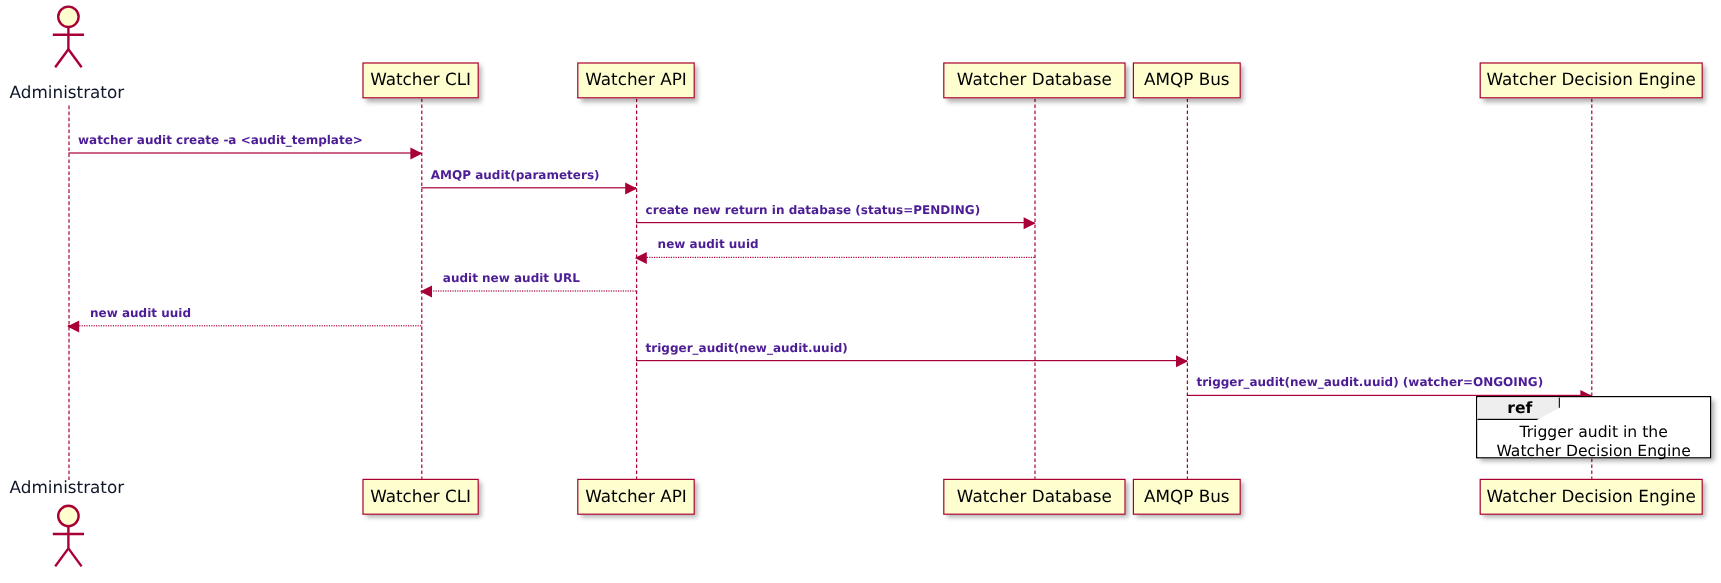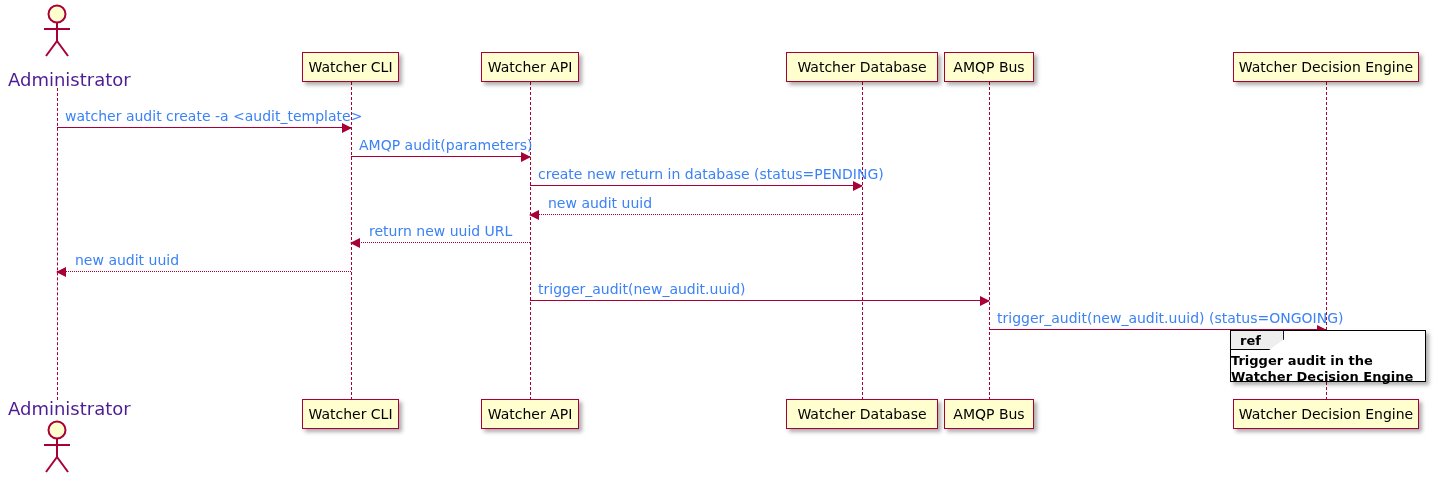--- a/index.html
+++ b/index.html
@@ -35,24 +35,24 @@
     box-shadow: 3px 3px 4px rgba(0,0,0,0.32);
     z-index: 5;
   }
   
   .actor-figure {
     position: absolute;
     z-index: 5;
   }
   .actor-label {
     position: absolute;
-    font-size: 18px;
+    font-size: 14px;
     line-height: 1;
     white-space: nowrap;
-    color: #4c1d95;
+    color: #0f172a;
     z-index: 5;
   }
   
   .lifeline {
     position: absolute;
     width: 0;
     border-left: 1.5px dashed #A80036;
     z-index: 1;
   }
   
@@ -86,24 +86,25 @@
     right: -1px;
     border-left: 10px solid #A80036;
   }
   .msg.to-left .head {
     left: -1px;
     border-right: 10px solid #A80036;
   }
   .msg .label {
     position: absolute;
     bottom: 4px;
-    font-size: 14px;
+    font-size: 10px;
     line-height: 1;
     white-space: nowrap;
-    color: #3b82f6;
+    color: #4c1d95;
+    font-weight: bold;
   }
   .msg.to-right .label { left: 8px; }
   .msg.to-left  .label { left: 18px; }
 
   
   .ref-box {
     position: absolute;
     box-sizing: border-box;
     background: #FFFFFF;
     border: 1.5px solid #000000;
@@ -116,35 +117,35 @@
     top: 0;
     height: 19px;
     background: #EEEEEE;
     border-right: 1.5px solid #000000;
     border-bottom: 1.5px solid #000000;
     font-size: 13px;
     font-weight: bold;
     color: #000000;
     display: flex;
     align-items: center;
-    padding-left: 9px;
+    padding-left: 25px;
     padding-right: 22px;
     box-sizing: border-box;
     clip-path: polygon(0 0, 100% 0, 100% 45%, 72% 100%, 0 100%);
     text-align: right;
   }
   .ref-body {
     position: absolute;
     left: 0;
     top: 22px;
     width: 100%;
+    text-align: center;
     font-size: 13px;
     line-height: 16px;
     color: #000000;
-    font-weight: bold;
   }
   .ref-body div { white-space: nowrap; }
 </style>
 </head>
 <body>
 
 <div id="diagram">
 
   <div class="lifeline" style="left:57px; top:88px; height:312px;"></div>
   <div class="lifeline" style="left:351px; top:82px; height:318px;"></div>
@@ -202,39 +203,39 @@
 
   <div class="msg dotted to-left" style="left:530px; top:214px; width:332px;">
     <div class="shaft"></div>
     <div class="head"></div>
     <div class="label">new audit uuid</div>
   </div>
 
   <div class="msg dotted to-left" style="left:351px; top:242px; width:179px;">
     <div class="shaft"></div>
     <div class="head"></div>
-    <div class="label">return new uuid URL</div>
+    <div class="label">audit new audit URL</div>
   </div>
 
   <div class="msg dotted to-left" style="left:57px; top:271px; width:294px;">
     <div class="shaft"></div>
     <div class="head"></div>
     <div class="label">new audit uuid</div>
   </div>
 
   <div class="msg solid to-right" style="left:530px; top:300px; width:459px;">
     <div class="shaft"></div>
     <div class="head"></div>
     <div class="label">trigger_audit(new_audit.uuid)</div>
   </div>
 
   <div class="msg solid to-right" style="left:989px; top:329px; width:337px;">
     <div class="shaft"></div>
     <div class="head"></div>
-    <div class="label">trigger_audit(new_audit.uuid) (status=ONGOING)</div>
+    <div class="label">trigger_audit(new_audit.uuid) (watcher=ONGOING)</div>
   </div>
 
   <div class="ref-box" style="left:1230px; top:330px; width:196px; height:52px;">
     <div class="ref-tab">
       <span>ref</span>
     </div>
     <div class="ref-body">
       <div>Trigger audit in the</div>
       <div>Watcher Decision Engine</div>
     </div>

